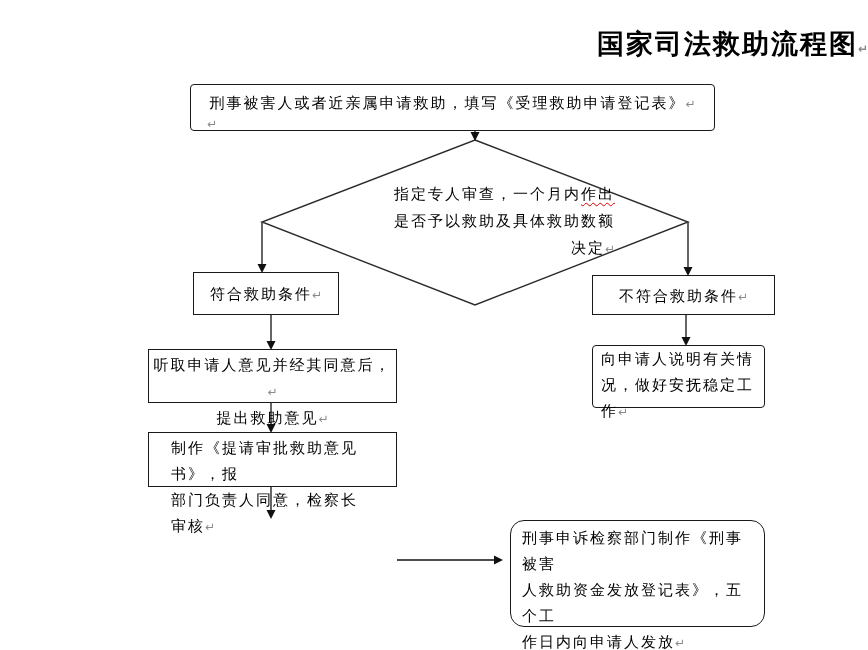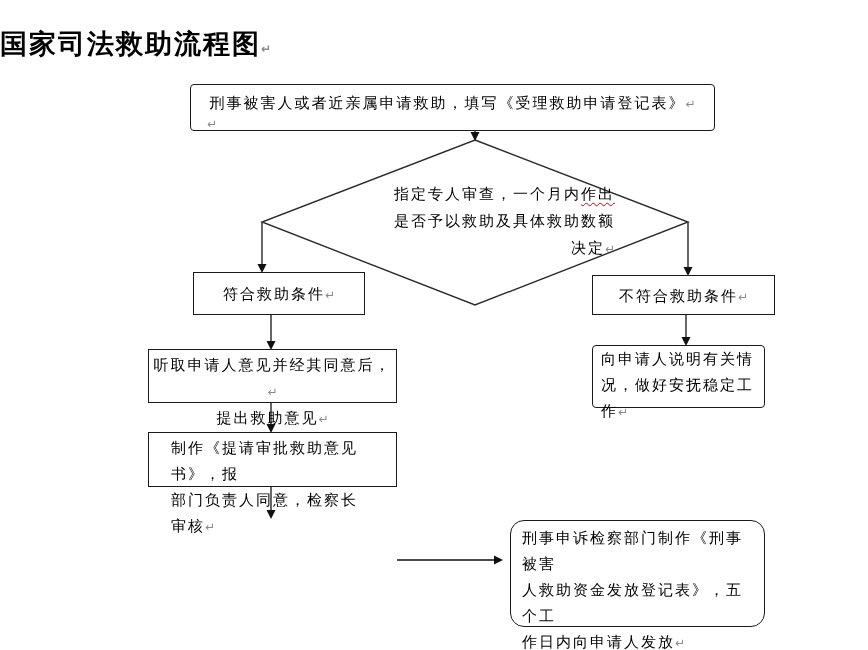--- a/index.html
+++ b/index.html
@@ -14,21 +14,21 @@
     background: #ffffff;
     font-family: "Liberation Serif", "DejaVu Serif", serif;
     color: #000000;
     overflow: hidden;
   }
   .title {
     position: absolute;
     left: 0;
     top: 26px;
     width: 100%;
-    text-align: left;
+    text-align: right;
     font-size: 27px;
     font-weight: bold;
     letter-spacing: 2px;
     white-space: nowrap;
   }
   .connector-layer {
     position: absolute;
     left: 0;
     top: 0;
     pointer-events: none;
@@ -116,21 +116,21 @@
     <span>刑事被害人或者近亲属申请救助，填写《受理救助申请登记表》</span><span class="mark">↵</span>
     <span class="mark start-row2">↵</span>
   </div>
 
   <div class="freeTxt" style="left:335px; top:181px; width:280px;">
     <span>指定专人审查，一个月内</span><span class="typo">作出</span><br>
     <span>是否予以救助及具体救助数额</span><br>
     <span>决定</span><span class="mark">↵</span>
   </div>
 
-  <div class="node center" style="left:193px; top:272px; width:172px; height:43px; padding-top:8px;">
+  <div class="node center" style="left:193px; top:272px; width:146px; height:43px; padding-top:8px;">
     <span>符合救助条件</span><span class="mark">↵</span>
   </div>
 
   <div class="node center" style="left:592px; top:275px; width:183px; height:40px; padding-top:7px;">
     <span>不符合救助条件</span><span class="mark">↵</span>
   </div>
 
   <div class="node center" style="left:148px; top:349px; width:249px; height:54px; padding-top:2px;text-align:center;">
     <span>听取申请人意见并经其同意后，</span><span class="mark">↵</span><br>
     <span>提出救助意见</span><span class="mark">↵</span>

